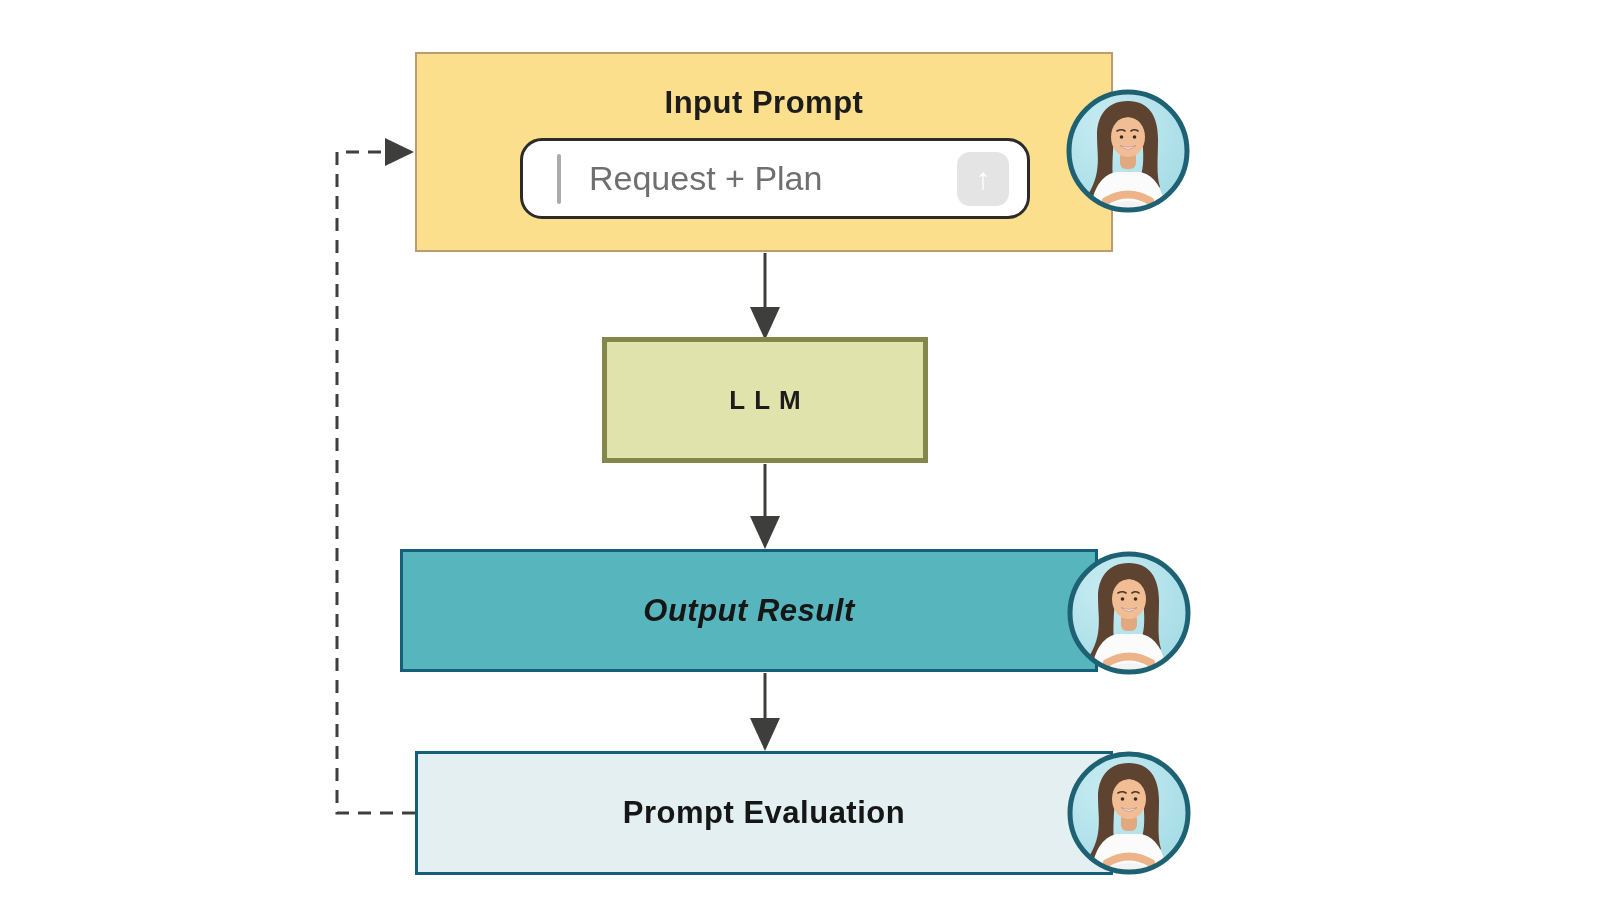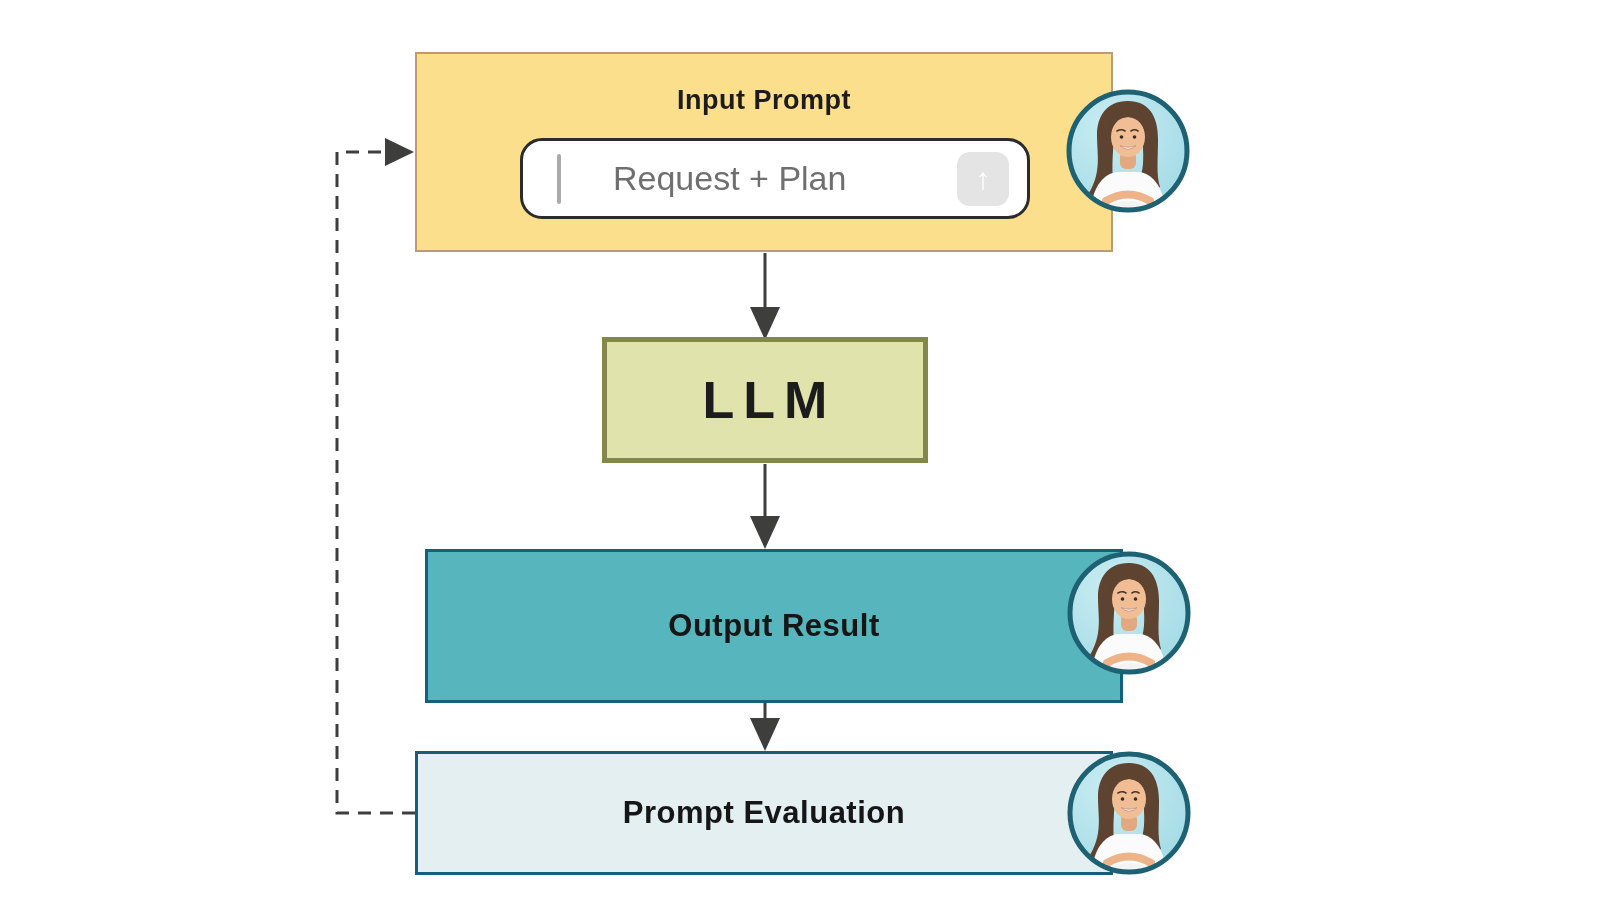--- a/index.html
+++ b/index.html
@@ -3,42 +3,42 @@
 <meta charset="utf-8">
 <style>
   html,body{margin:0;padding:0;background:#fff;}
   .canvas{
     position:relative;width:1600px;height:910px;background:#fff;overflow:hidden;
     font-family:"Liberation Sans",sans-serif;color:#1c1c1c;
   }
   .connectors{position:absolute;left:0;top:0;width:1600px;height:910px;pointer-events:none;}
   .node{position:absolute;box-sizing:border-box;}
   .node-input{left:415px;top:52px;width:698px;height:200px;background:#FBDF8D;border:2px solid #BD9B72;}
-  .node-title{position:absolute;top:31px;left:0;width:100%;text-align:center;font-size:27px;font-weight:700;letter-spacing:.5px;}
+  .node-title{position:absolute;top:31px;left:0;width:100%;text-align:center;font-size:31px;font-weight:700;letter-spacing:.5px;}
   .prompt-field{
     position:absolute;left:103px;top:84px;width:510px;height:81px;box-sizing:border-box;
     background:#fff;border:3px solid #2B2B2B;border-radius:22px;
-    display:flex;align-items:center;cursor:text;gap:24px;
+    display:flex;align-items:center;cursor:text;
   }
   .caret{display:inline-block;width:4px;height:50px;background:#ABABAB;margin-left:34px;border-radius:2px;}
   .placeholder{margin-left:28px;font-size:34px;color:#6F6F6F;font-weight:400;white-space:nowrap;}
   .send-btn{
     position:absolute;right:18px;top:50%;transform:translateY(-50%);
     width:52px;height:54px;background:#E4E4E4;border:none;border-radius:13px;
     display:flex;align-items:center;justify-content:center;cursor:pointer;padding:0;
   }
   .send-glyph{color:#fff;font-size:30px;font-weight:700;line-height:1;}
   .node-llm{
     left:602px;top:337px;width:326px;height:126px;background:#E0E3AB;border:5px solid #84874B;
     display:flex;align-items:center;justify-content:center;
   }
-  .llm-label{font-size:52px;font-weight:700;letter-spacing:9px;padding-left:9px;}
+  .llm-label{font-size:26px;font-weight:700;letter-spacing:9px;padding-left:9px;}
   .node-result{
-    left:425px;top:549px;width:698px;height:154px;background:#57B5BE;border:3px solid #14607A;
-    display:flex;align-items:center;justify-content:center;
+    left:400px;top:549px;width:698px;height:123px;background:#57B5BE;border:3px solid #14607A;
+    display:flex;align-items:center;justify-content:center;font-style:italic;
   }
   .node-eval{
     left:415px;top:751px;width:698px;height:124px;background:#E4EFF1;border:3px solid #14607A;
     display:flex;align-items:center;justify-content:center;
   }
   .band-label{font-size:31px;font-weight:700;letter-spacing:.5px;color:#161616;}
   .avatar{position:absolute;width:128px;height:128px;}
   .avatar-1{left:1064px;top:87px;}
   .avatar-2{left:1065px;top:549px;}
   .avatar-3{left:1065px;top:749px;}

